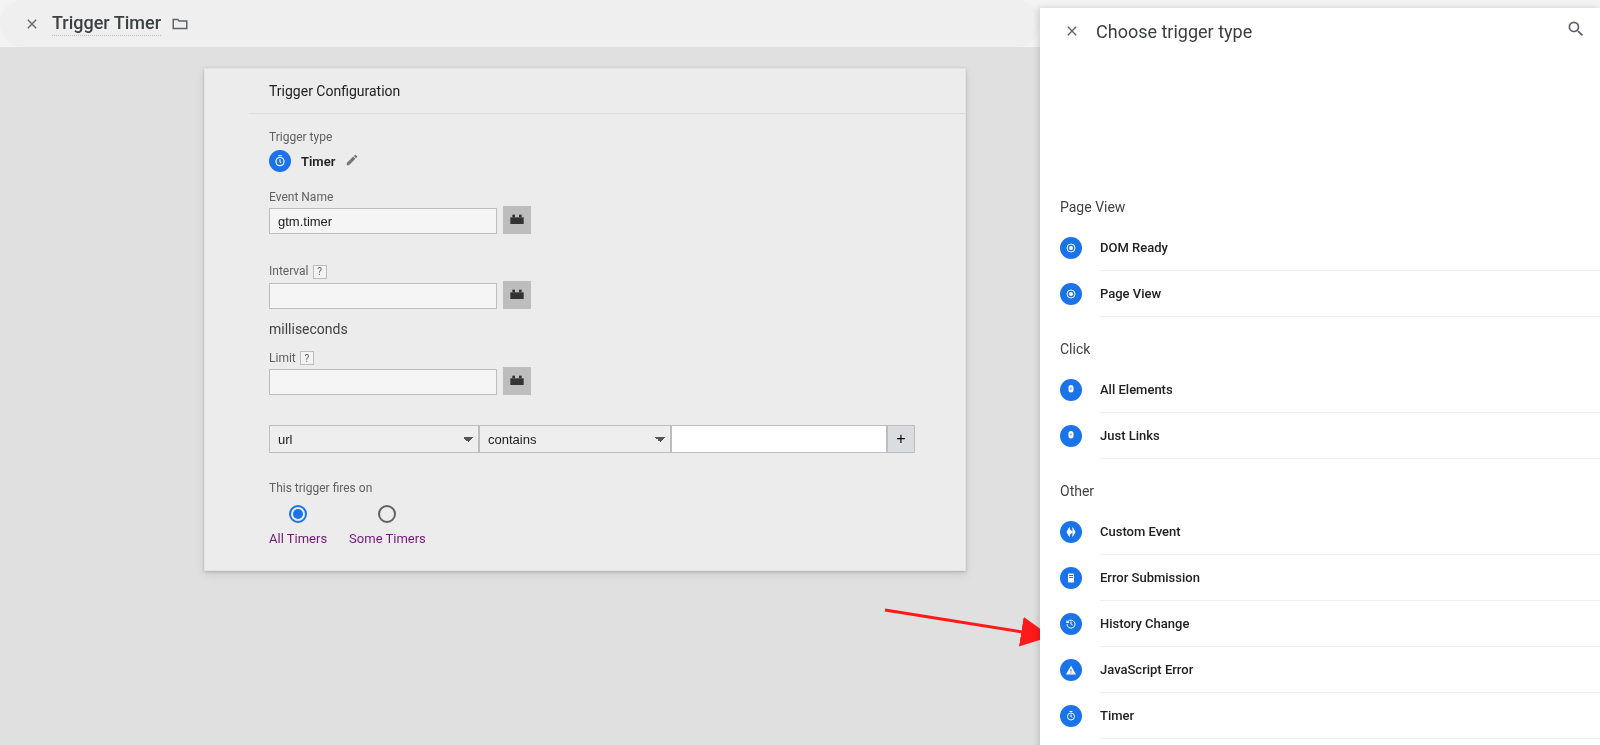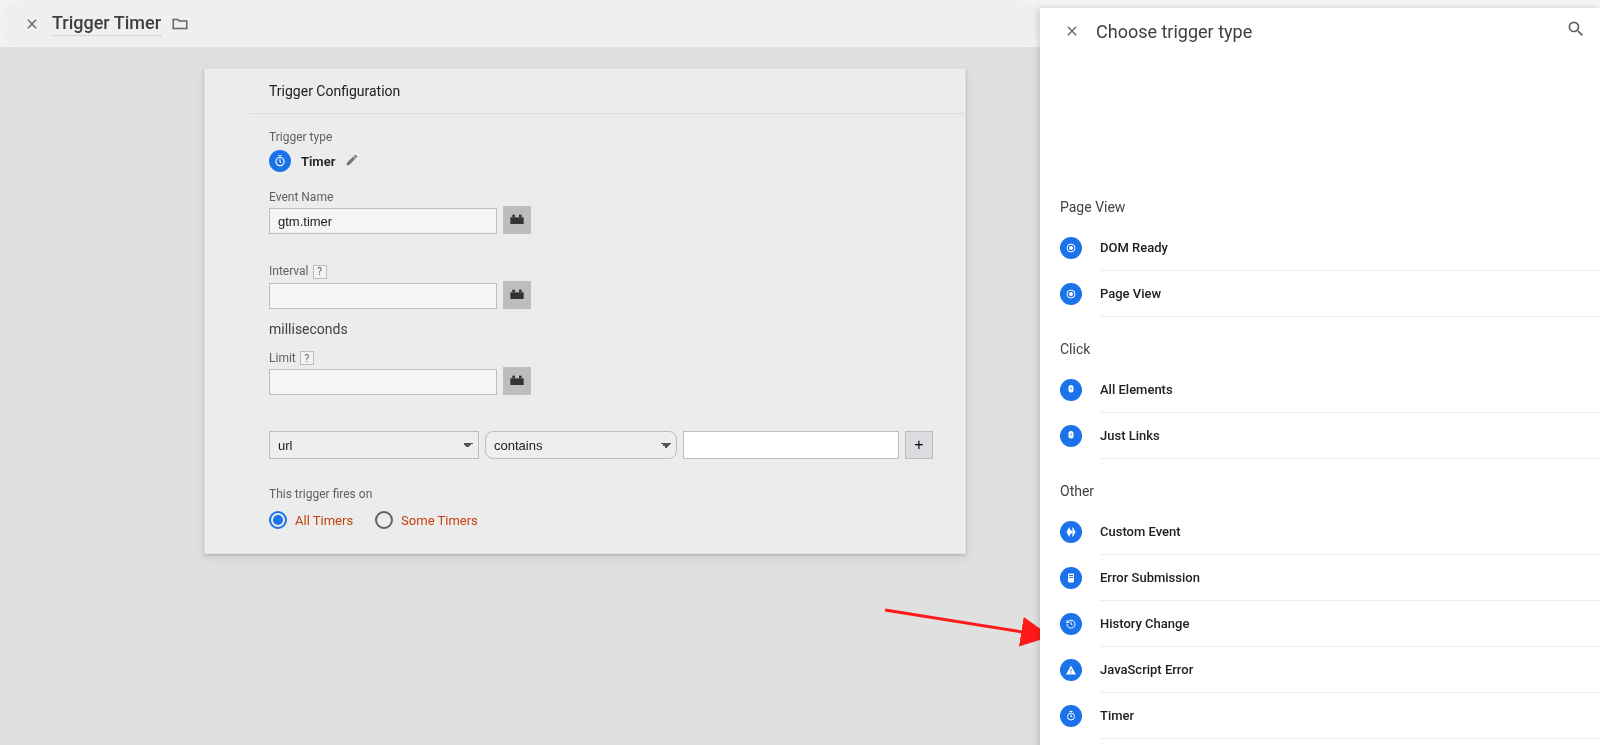--- a/index.html
+++ b/index.html
@@ -96,37 +96,37 @@
     width:28px; height:28px; background:#bdbdbd; border:none; cursor:pointer;
     display:flex; align-items:center; justify-content:center; color:#333;
   }
   .subtext { font-size:14px; color:#424242; margin-bottom:14px; }
 
   .help-q {
     display:inline-flex; width:14px; height:14px; align-items:center; justify-content:center;
     border:1px solid #bdbdbd; font-size:10px; color:#616161; margin-left:4px; background:#f1f3f4;
   }
 
-  .cond-row { display:flex; align-items:center; gap:6px; margin-top:6px; }
+  .cond-row { display:flex; align-items:center; }
   .sel {
     height:28px; background:#eeeeee; border:1px solid #bdbdbd;
     padding:0 22px 0 8px; font-size:13px; color:#212121;
     -webkit-appearance:none; -moz-appearance:none; appearance:none;
     background-image: linear-gradient(45deg, transparent 50%, #555 50%), linear-gradient(135deg, #555 50%, transparent 50%);
     background-position: right 10px top 11px, right 5px top 11px;
     background-size: 5px 5px, 5px 5px;
     background-repeat: no-repeat;
   }
   .sel.var { width:210px; }
-  .sel.op { width:192px;border-radius:8px; }
+  .sel.op { width:192px; }
   .cond-txt { width:216px; height:28px; background:#fff; border:1px solid #bdbdbd; padding:0 8px; font-size:13px; }
   .plus-btn { width:28px; height:28px; background:#dadce0; border:1px solid #bdbdbd; font-size:16px; cursor:pointer; }
 
   .radio-row { display:flex; align-items:center; gap:22px; margin-top:10px; }
-  .r { display:flex; align-items:center; gap:8px; font-size:13px; color:#c2410c; cursor:pointer; }
+  .r { display:flex; align-items:center; gap:8px; font-size:13px; color:#701a75; cursor:pointer;flex-direction:column; }
   .r .circ { width:18px; height:18px; border-radius:50%; border:2px solid #616161; display:flex; align-items:center; justify-content:center; }
   .r.selected .circ { border-color:#1a73e8; }
   .r.selected .circ::after { content:""; width:10px; height:10px; border-radius:50%; background:#1a73e8; }
 
   
   .arrow {
     position:absolute; left:880px; top:600px; pointer-events:none;
   }
 </style>
 </head>

